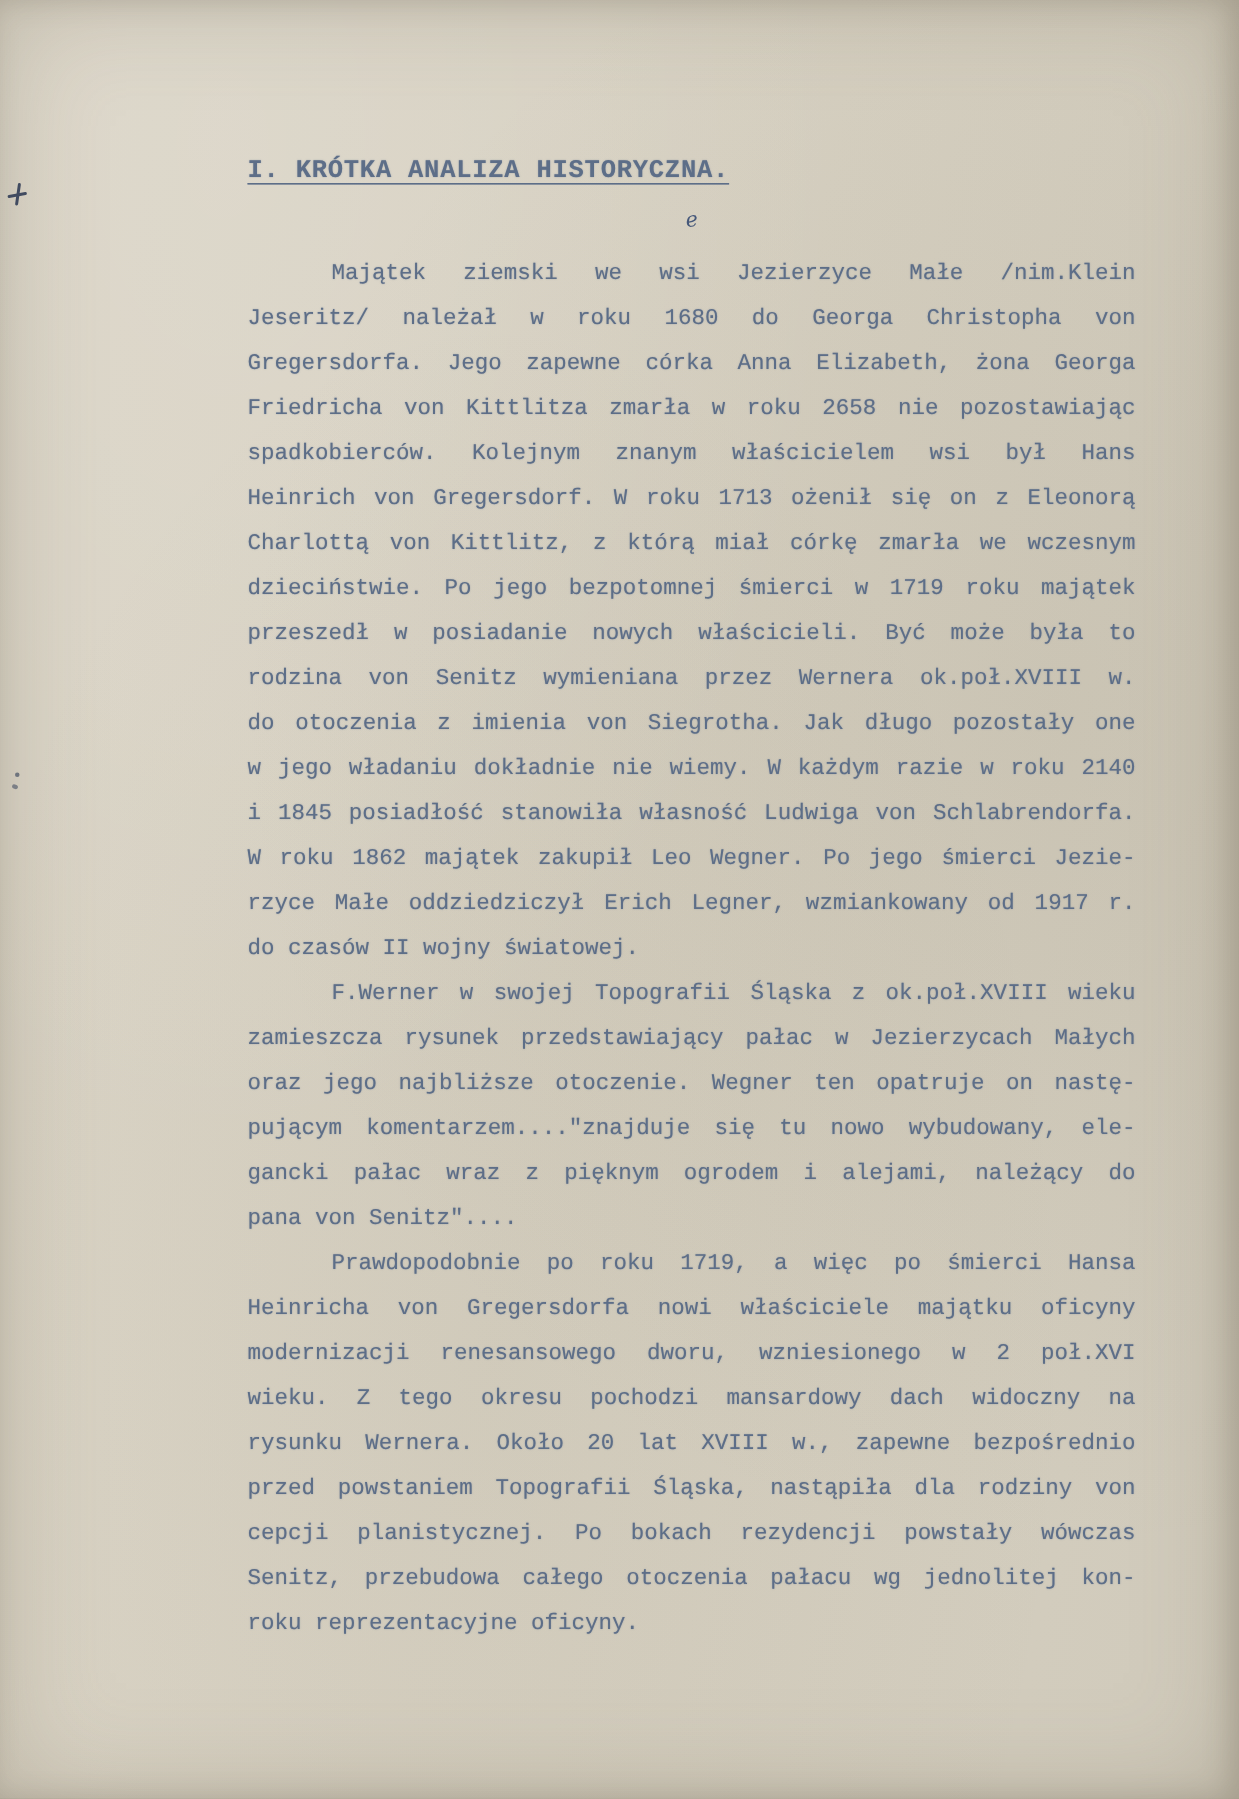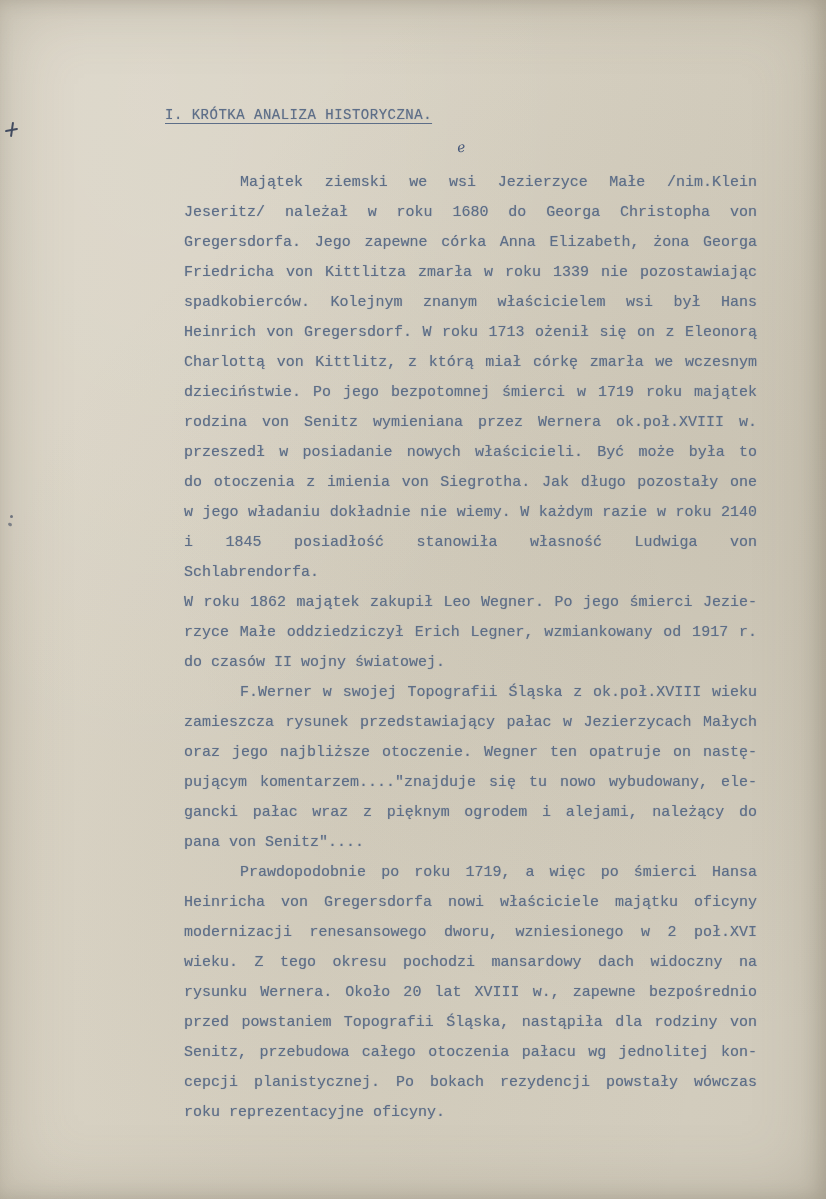--- a/index.html
+++ b/index.html
@@ -19,26 +19,26 @@
       linear-gradient(100deg, #dbd5c7 0%, #d6d0c1 55%, #d0cabb 100%);
     box-shadow: inset 0 0 70px rgba(110,100,80,0.28), inset -6px 0 18px rgba(100,92,75,0.25);
   }
   .content {
     position:absolute; left:165px; top:100px; width:592px;
     color:#5d6e88;
     font-size:15px; line-height:30px;
     text-shadow: 0 0 1px rgba(93,110,136,0.55);
   }
   .heading {
-    font-size:14px; font-weight:normal; letter-spacing:0.5px;
+    font-size:17px; font-weight:bold; letter-spacing:0.5px;
     text-decoration:underline; text-underline-offset:4px;
     margin-bottom:38px;
     white-space:nowrap;
   }
-  .line { text-align:justify; text-align-last:justify;margin-left:19px; }
+  .line { text-align:justify; text-align-last:justify; }
   .line.last { text-align-last:left; }
   .line.indent { text-indent:56px; }
   .annotation {
     position:absolute; left:292px; top:32px;
     font-family:"DejaVu Serif",serif; font-style:italic;
     font-size:14px; color:#46587a; text-shadow:none;
     transform:rotate(-8deg);
   }
   .edge-mark { position:absolute; }
   .mark1 { left:5px; top:122px; width:13px; height:15px; }
@@ -59,27 +59,27 @@
   <div class="content">
 
     <div class="heading">I. KRÓTKA ANALIZA HISTORYCZNA.</div>
 
     <div class="annotation">e</div>
 
     <div class="para">
       <div class="line indent">Majątek ziemski we wsi Jezierzyce Małe /nim.Klein</div>
       <div class="line">Jeseritz/ należał w roku 1680 do Georga Christopha von</div>
       <div class="line">Gregersdorfa. Jego zapewne córka Anna Elizabeth, żona Georga</div>
-      <div class="line">Friedricha von Kittlitza zmarła w roku 1339 nie pozostawiając</div>
+      <div class="line">Friedricha von Kittlitza zmarła w roku 2658 nie pozostawiając</div>
       <div class="line">spadkobierców. Kolejnym znanym właścicielem wsi był Hans</div>
       <div class="line">Heinrich von Gregersdorf. W roku 1713 ożenił się on z Eleonorą</div>
       <div class="line">Charlottą von Kittlitz, z którą miał córkę zmarła we wczesnym</div>
       <div class="line">dzieciństwie. Po jego bezpotomnej śmierci w 1719 roku majątek</div>
+      <div class="line">przeszedł w posiadanie nowych właścicieli. Być może była to</div>
       <div class="line">rodzina von Senitz wymieniana przez Wernera ok.poł.XVIII w.</div>
-      <div class="line">przeszedł w posiadanie nowych właścicieli. Być może była to</div>
       <div class="line">do otoczenia z imienia von Siegrotha. Jak długo pozostały one</div>
       <div class="line">w jego władaniu dokładnie nie wiemy. W każdym razie w roku 2140</div>
       <div class="line">i 1845 posiadłość stanowiła własność Ludwiga von Schlabrendorfa.</div>
       <div class="line">W roku 1862 majątek zakupił Leo Wegner. Po jego śmierci Jezie-</div>
       <div class="line">rzyce Małe oddziedziczył Erich Legner, wzmiankowany od 1917 r.</div>
       <div class="line last">do czasów II wojny światowej.</div>
     </div>
 
     <div class="para">
       <div class="line indent">F.Werner w swojej Topografii Śląska z ok.poł.XVIII wieku</div>
@@ -90,19 +90,19 @@
       <div class="line last">pana von Senitz"....</div>
     </div>
 
     <div class="para">
       <div class="line indent">Prawdopodobnie po roku 1719, a więc po śmierci Hansa</div>
       <div class="line">Heinricha von Gregersdorfa nowi właściciele majątku oficyny</div>
       <div class="line">modernizacji renesansowego dworu, wzniesionego w 2 poł.XVI</div>
       <div class="line">wieku. Z tego okresu pochodzi mansardowy dach widoczny na</div>
       <div class="line">rysunku Wernera. Około 20 lat XVIII w., zapewne bezpośrednio</div>
       <div class="line">przed powstaniem Topografii Śląska, nastąpiła dla rodziny von</div>
+      <div class="line">cepcji planistycznej. Po bokach rezydencji powstały wówczas</div>
       <div class="line">Senitz, przebudowa całego otoczenia pałacu wg jednolitej kon-</div>
-      <div class="line">cepcji planistycznej. Po bokach rezydencji powstały wówczas</div>
       <div class="line last">roku reprezentacyjne oficyny.</div>
     </div>
 
   </div>
 </div>
 
 </body></html>

